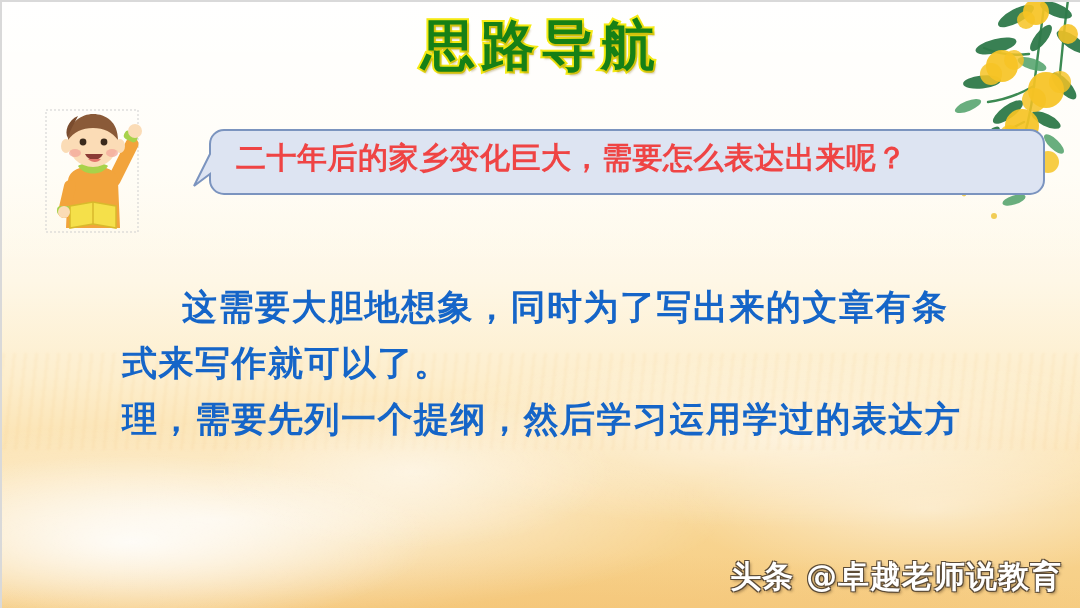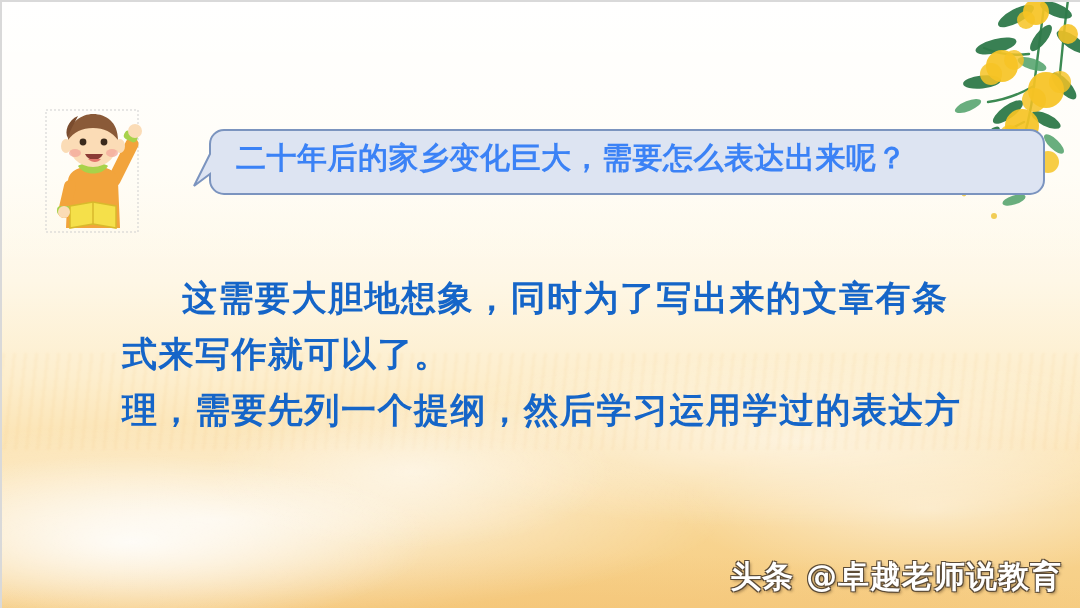--- a/index.html
+++ b/index.html
@@ -115,40 +115,40 @@
   .bubble-text {
     position: absolute;
     left: 44px;
     top: 0;
     right: 14px;
     height: 68px;
     line-height: 68px;
     font-family: "DejaVu Sans", "Liberation Sans", sans-serif;
     font-size: 30px;
     font-weight: bold;
-    color: #3b82f6;
+    color: #ef4444;
     letter-spacing: 0.5px;
     white-space: nowrap;
   }
 
   
   .body-text {
     position: absolute;
     left: 120px;
     top: 268px;
     width: 890px;
     font-family: "DejaVu Serif", "Liberation Serif", serif;
     font-size: 35px;
     font-weight: bold;
     color: #1565c8;
     line-height: 56px;
     letter-spacing: 1.5px;
   }
   .body-text .ln { display: block; white-space: nowrap; }
-  .body-text .ln.indent { text-indent: 60px; }
+  .body-text .ln.indent { text-indent: 60px; margin-top: 9px; }
 
   
   .watermark {
     position: absolute;
     right: 18px;
     bottom: 10px;
     font-family: "DejaVu Sans", "Liberation Sans", sans-serif;
     font-size: 31px;
     font-weight: bold;
     color: #ffffff;
@@ -219,20 +219,21 @@
         <circle cx="44" cy="156" r="4"></circle>
         <circle cx="30" cy="176" r="3.4"></circle>
         <circle cx="52" cy="182" r="2.6"></circle>
         <circle cx="18" cy="196" r="3"></circle>
         <circle cx="68" cy="200" r="2.4"></circle>
         <circle cx="98" cy="222" r="3"></circle>
       </g>
     </svg>
   </div>
 
+  <div class="title">思路导航</div>
 
   <div class="boy">
     <svg viewBox="0 0 110 132" width="110" height="132">
       <rect x="6" y="4" width="92" height="122" fill="none" stroke="#cfcfcf" stroke-width="1" stroke-dasharray="2 2"></rect>
 
       <path d="M74 74 L92 38" stroke="#f2a43c" stroke-width="13" stroke-linecap="round" fill="none"></path>
       <rect x="84" y="26" width="14" height="9" rx="4" fill="#a8d24a" transform="rotate(26 91 30)"></rect>
       <circle cx="95" cy="25" r="7" fill="#fbdcb6"></circle>
 
       <path d="M28 76 C28 66 38 60 53 60 C68 60 78 66 78 76 L80 122 L26 122 Z" fill="#f2a43c"></path>

